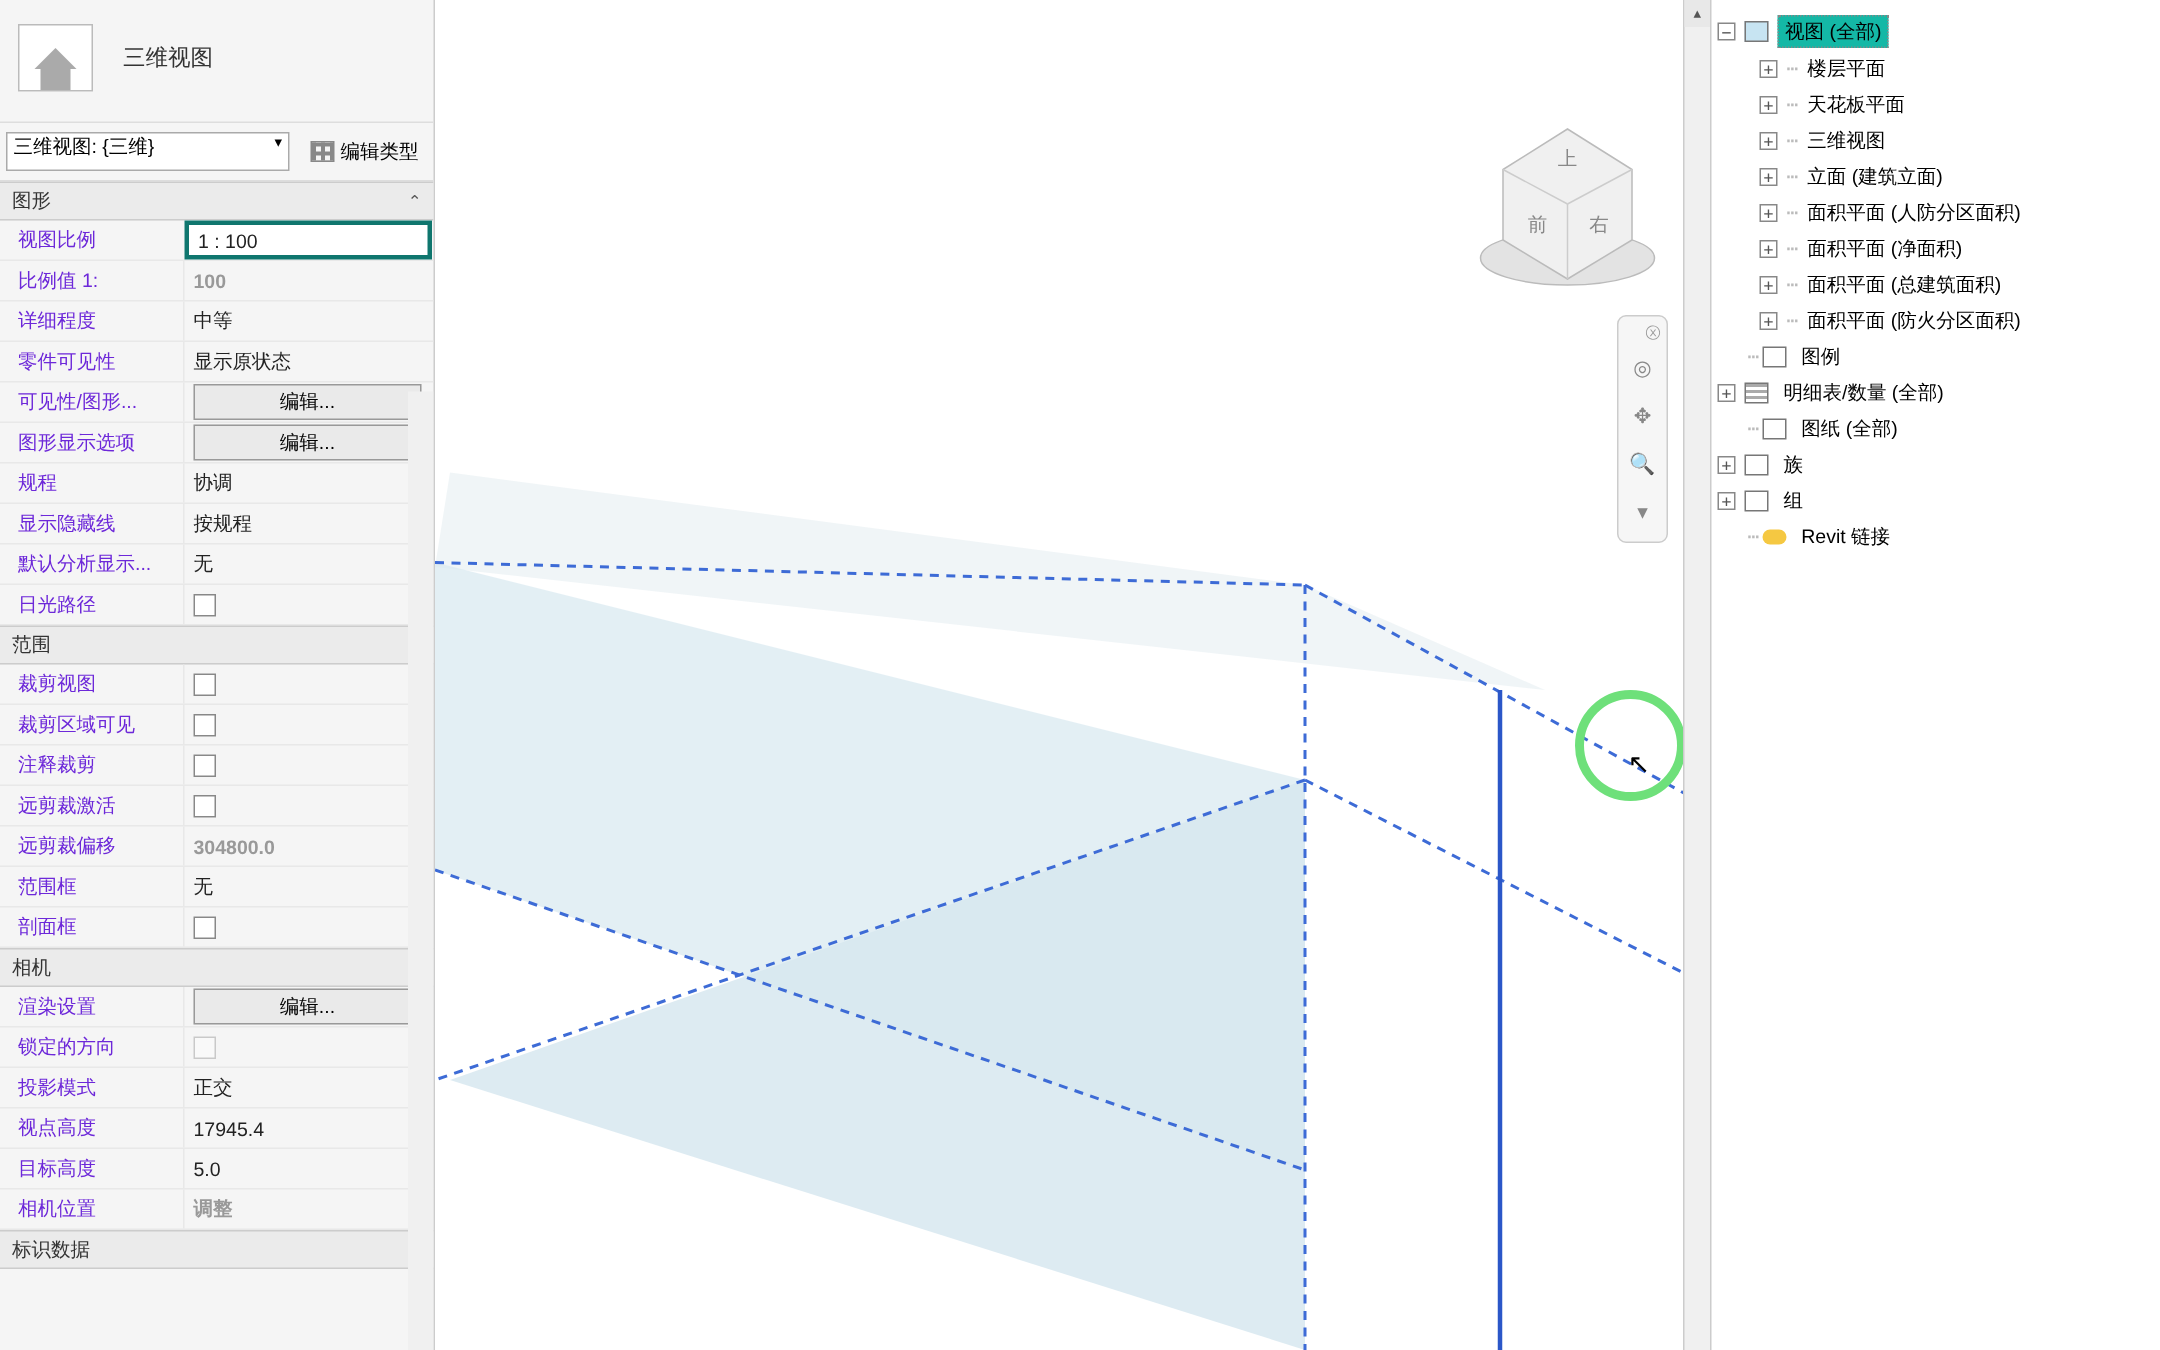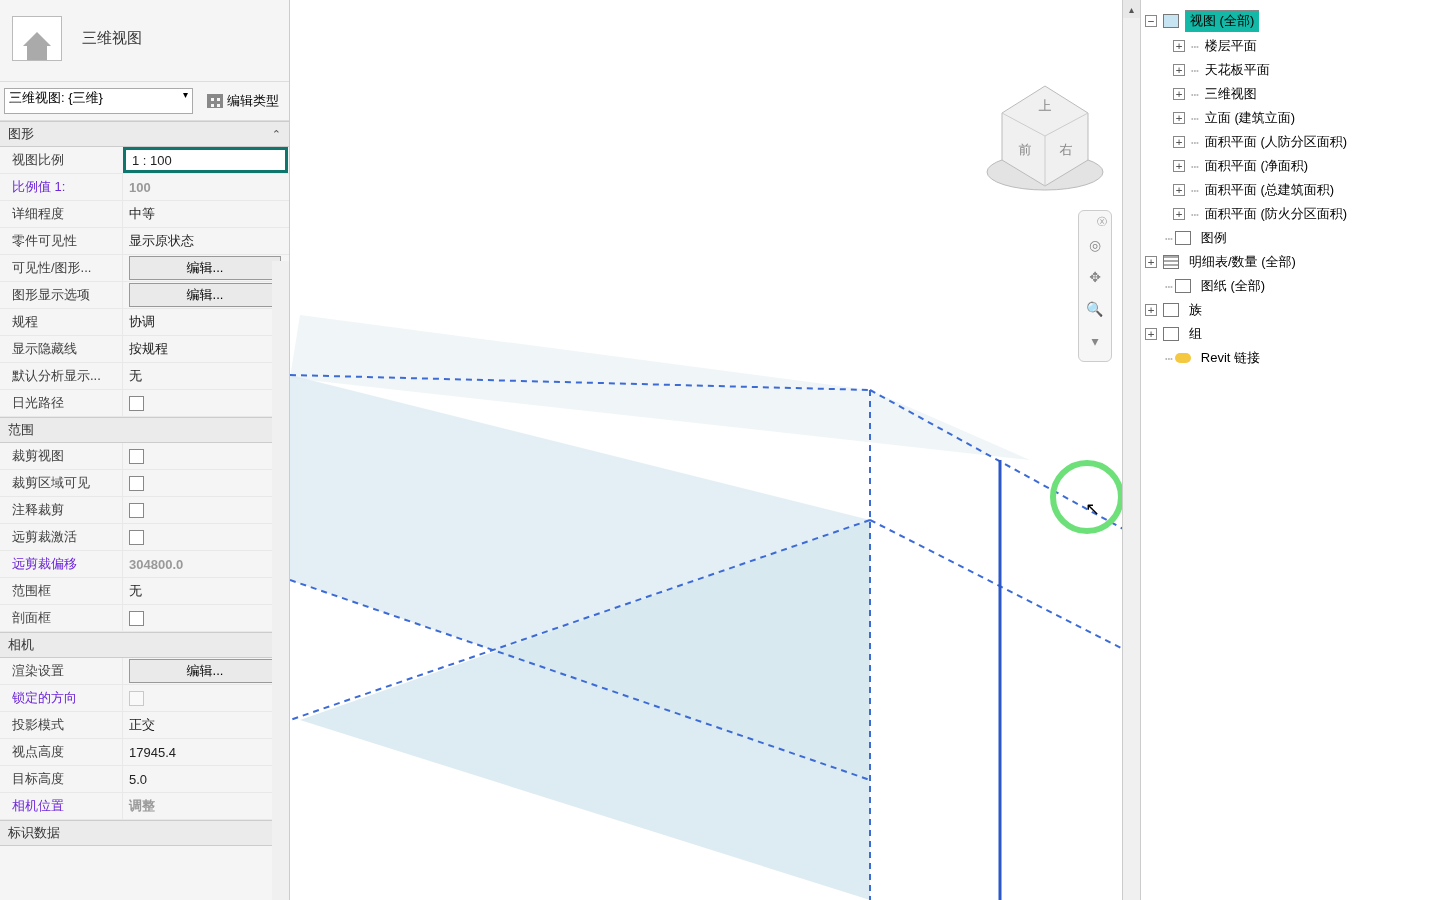--- a/index.html
+++ b/index.html
@@ -12,21 +12,21 @@
     .home-shape::after { content:'';position:absolute;top:14px;left:-10px;width:20px;height:14px;background:#aaa;}
     .view-title { font-size: 15px; color: #333; }
     .filter-row { display:flex; align-items:center; padding:6px 4px; border-bottom: 1px solid #ddd; }
     .filter-select { flex:1; height:26px; border:1px solid #aaa; background:#fff; padding:0 4px; display:flex; align-items:flex-start; justify-content:space-between;}
     .dropdown-arrow { font-size:10px; }
     .edit-type-btn { display:flex; align-items:center; margin-left:8px; padding:2px 6px; cursor:pointer; }
     .grid-icon { width:16px; height:14px; margin-right:4px; display:inline-block; background:linear-gradient(#888 50%, transparent 50%),linear-gradient(90deg,#888 50%, transparent 50%); background-size:6px 6px; border:1px solid #888;}
     .section-header { background: #ebebeb; padding: 3px 8px; display:flex; justify-content:space-between; align-items:center; border-top:1px solid #ccc; border-bottom:1px solid #ccc; font-weight:normal; color:#333;}
     .collapse-caret { font-size:11px; color:#555; }
     .prop-row { display:flex; align-items:center; height:27px; border-bottom:1px solid #e8e8e8; }
-    .prop-label { width:122px; padding-left:12px; color:#404040; overflow:hidden; white-space:nowrap; text-overflow:ellipsis;}
+    .prop-label { width:122px; padding-left:12px; color:#6d28d9; overflow:hidden; white-space:nowrap; text-overflow:ellipsis;}
     .prop-label.disabled { color:#6d28d9; }
     .prop-value { flex:1; padding-left:6px; color:#222; border-left:1px solid #e8e8e8; height:100%; display:flex; align-items:center; }
     .prop-value.disabled { color:#999;font-weight:bold; }
     .prop-value.input-box { border:3px solid #0f766e; background:#fff; margin:1px; }
     .prop-value button { width:95%; padding:2px 12px; background:#eaeaea; border:1px solid #999; cursor:pointer; font-size:13px;}
     .checkbox { width:15px; height:15px; border:1px solid #888; background:#fff; }
     .canvas { flex:1; position:relative; background:#fff; overflow:hidden; }
     .scroll-v-can { position:absolute; right:0; top:0; width:18px; height:100%; background:#f0f0f0; border-left:1px solid #ccc;}
     .scroll-v-can .arrow { width:100%; height:18px; display:flex; align-items:center; justify-content:center; font-size:10px; color:#555; background:#e8e8e8;}
     .viewcube { position:absolute; right:30px; top:68px; width:130px; height:130px; }

